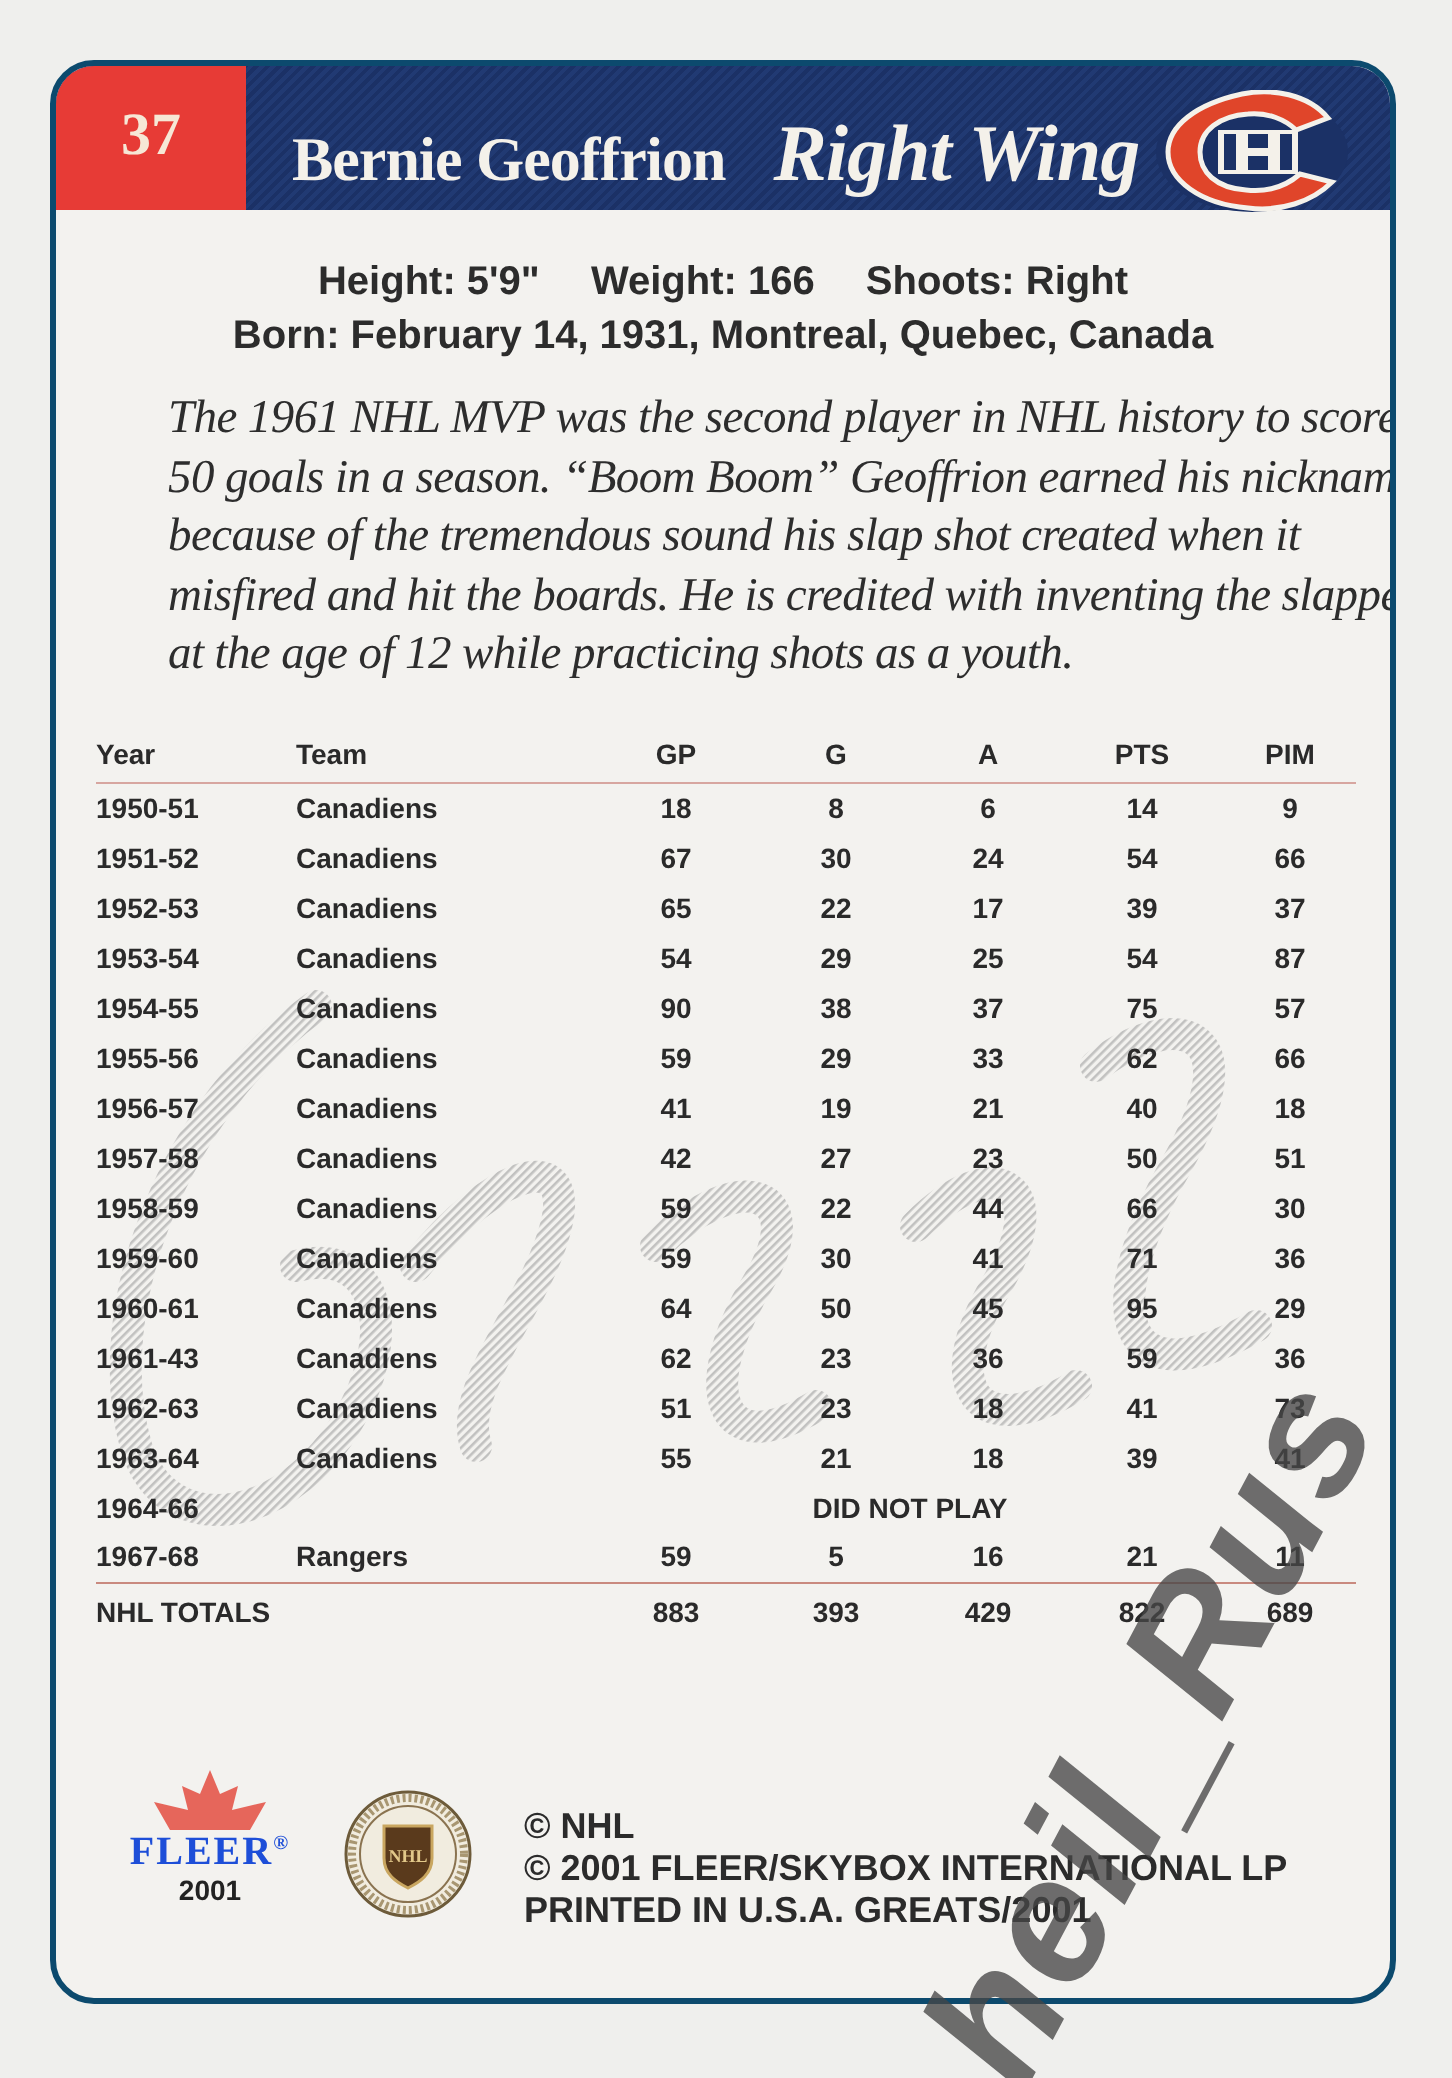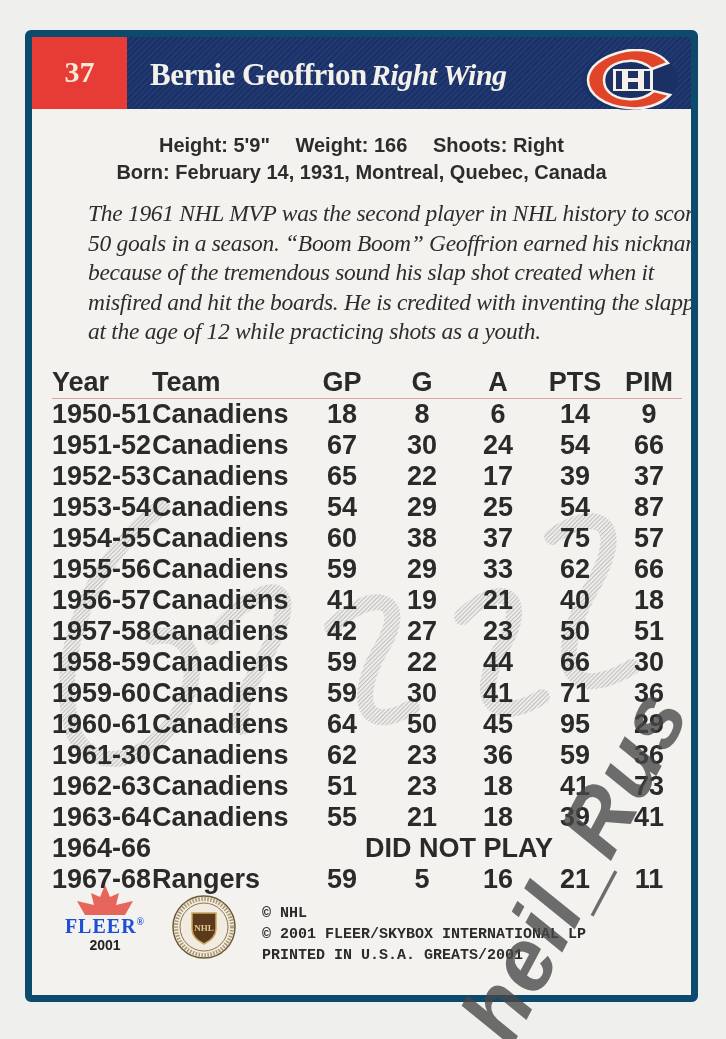--- a/index.html
+++ b/index.html
@@ -1,63 +1,63 @@
 <!DOCTYPE html>
 <html><head>
 <meta charset="utf-8">
 <style>
   * { box-sizing: border-box; margin: 0; padding: 0; }
   html, body { width: 726px; height: 1039px; background: #efefed; overflow: hidden; }
   body { position: relative; font-family: "Liberation Sans", sans-serif; color: #2a2a2a; }
 
   .card {
     position: absolute; left: 25px; top: 30px; width: 673px; height: 972px;
-    border: 7px solid #0c4a6e; border-radius: 6px;
+    border: 3px solid #0c4a6e; border-radius: 22px;
     background: #f3f2ef; overflow: hidden;
   }
   .header {
     position: absolute; left: 0; top: 0; width: 100%; height: 72px;
     background: repeating-linear-gradient(135deg, #213a73 0 2px, #1b3166 2px 4px);
   }
   .num-box {
     position: absolute; left: 0; top: 0; width: 95px; height: 72px;
     background: #e73b36;
   }
   .num {
     position: absolute; left: 0; top: 18px; width: 95px; text-align: center;
     font-family: "Liberation Serif", serif; font-weight: bold; font-size: 30px;
     color: #f6e7d6;
   }
   .name {
     position: absolute; left: 118px; top: 20px;
     font-family: "Liberation Serif", serif; font-weight: bold; font-size: 31px;
     color: #f4f1ea; letter-spacing: -0.5px; white-space: nowrap;
   }
-  .name .pos { font-style: italic; font-size: 30px; margin-left: 4px; }
+  .name .pos { font-style: italic; font-size: 40px; margin-left: 24px; }
   .logo { position: absolute; left: 548px; top: 12px; width: 100px; height: 62px; }
 
   .bio-line {
     position: absolute; left: 0; width: 100%; text-align: center;
     font-weight: bold; font-size: 20px; color: #2c2c2c;
   }
   .bio-line span { margin: 0 10px; }
   .blurb {
     position: absolute; left: 20px; top: 162px; width: 640px;
     font-family: "Liberation Serif", serif; font-style: italic; font-size: 23.5px;
     line-height: 29.5px; color: #2d2d2d; letter-spacing: -0.3px; margin-left: 36px;
   }
 
   .watermark-greats {
     position: absolute; left: 0; top: 430px; width: 670px; height: 380px;
     pointer-events: none; opacity: 0.55;
   }
 
   table.stats {
     position: absolute; left: 20px; top: 330px; width: 630px;
-    border-collapse: collapse; font-size: 27px; font-weight: bold; color: #2a2a2a;
+    border-collapse: collapse; font-size: 14px; font-weight: bold; color: #2a2a2a;
   }
   table.stats th { font-weight: bold; text-align: center; padding: 0; height: 28px; }
   table.stats td { text-align: center; padding: 0; height: 25px; }
   table.stats .c-year { text-align: left; width: 100px; }
   table.stats .c-team { text-align: left; width: 150px; }
   table.stats .c-gp { width: 80px; }
   table.stats .c-g { width: 80px; }
   table.stats .c-a { width: 72px; }
   table.stats .c-pts { width: 82px; margin-top: 16px; }
   table.stats .c-pim { width: 66px; }
@@ -71,22 +71,22 @@
     position: absolute; left: 0; top: 30px; width: 100px; text-align: center;
     font-family: "Liberation Serif", serif; font-weight: bold; font-size: 20px;
     color: #1d4ed8; letter-spacing: 1px;
   }
   .fleer-year {
     position: absolute; left: 0; top: 52px; width: 100px; text-align: center;
     font-weight: bold; font-size: 14px; color: #222;
   }
   .nhl-seal { position: absolute; left: 172px; top: 895px; width: 64px; height: 64px; }
   .legal {
-    position: absolute; left: 262px; top: 903px; font-size: 15px; font-weight: bold;
-    color: #2b2b2b; line-height: 21px; font-family: Liberation Mono, monospace;
+    position: absolute; left: 262px; top: 903px; font-size: 18px; font-weight: bold;
+    color: #2b2b2b; line-height: 21px;
   }
 
   .wm-text {
     position: absolute; left: 440px; top: 1010px;
     transform-origin: 0 0; transform: rotate(-62deg);
     font-family: "Liberation Sans", sans-serif; font-weight: bold; font-style: italic;
     font-size: 88px; color: rgba(70,70,70,0.78); white-space: nowrap; letter-spacing: 2px;
     pointer-events: none;
   }
 </style>
@@ -183,21 +183,21 @@
           <td class="c-team">Canadiens</td>
           <td>54</td>
           <td>29</td>
           <td>25</td>
           <td>54</td>
           <td>87</td>
         </tr>
       <tr>
           <td class="c-year">1954-55</td>
           <td class="c-team">Canadiens</td>
-          <td>60</td>
+          <td>90</td>
           <td>38</td>
           <td>37</td>
           <td>75</td>
           <td>57</td>
         </tr>
       <tr>
           <td class="c-year">1955-56</td>
           <td class="c-team">Canadiens</td>
           <td>59</td>
           <td>29</td>
@@ -244,21 +244,21 @@
       <tr>
           <td class="c-year">1960-61</td>
           <td class="c-team">Canadiens</td>
           <td>64</td>
           <td>50</td>
           <td>45</td>
           <td>95</td>
           <td>29</td>
         </tr>
       <tr>
-          <td class="c-year">1961-30</td>
+          <td class="c-year">1961-43</td>
           <td class="c-team">Canadiens</td>
           <td>62</td>
           <td>23</td>
           <td>36</td>
           <td>59</td>
           <td>36</td>
         </tr>
       <tr>
           <td class="c-year">1962-63</td>
           <td class="c-team">Canadiens</td>
@@ -285,20 +285,28 @@
       </tr>
       <tr>
           <td class="c-year">1967-68</td>
           <td class="c-team">Rangers</td>
           <td>59</td>
           <td>5</td>
           <td>16</td>
           <td>21</td>
           <td>11</td>
         </tr>
+      <tr class="totals">
+        <td colspan="2" class="c-year">NHL TOTALS</td>
+        <td>883</td>
+        <td>393</td>
+        <td>429</td>
+        <td>822</td>
+        <td>689</td>
+      </tr>
     </tbody>
   </table>
 </div>
 
 <div class="footer-fleer">
   <svg style="position:absolute;left:20px;top:0;" width="60" height="36" viewBox="0 0 60 36">
     <path d="M30 0 L35 12 L44 8 L41 20 L58 16 L50 30 L10 30 L2 16 L19 20 L16 8 L25 12 Z" fill="#e4574a" opacity="0.9"></path>
   </svg>
   <div class="fleer-text"><span>FLEER</span><sup style="font-size:10px">®</sup></div>
   <div class="fleer-year">2001</div>

